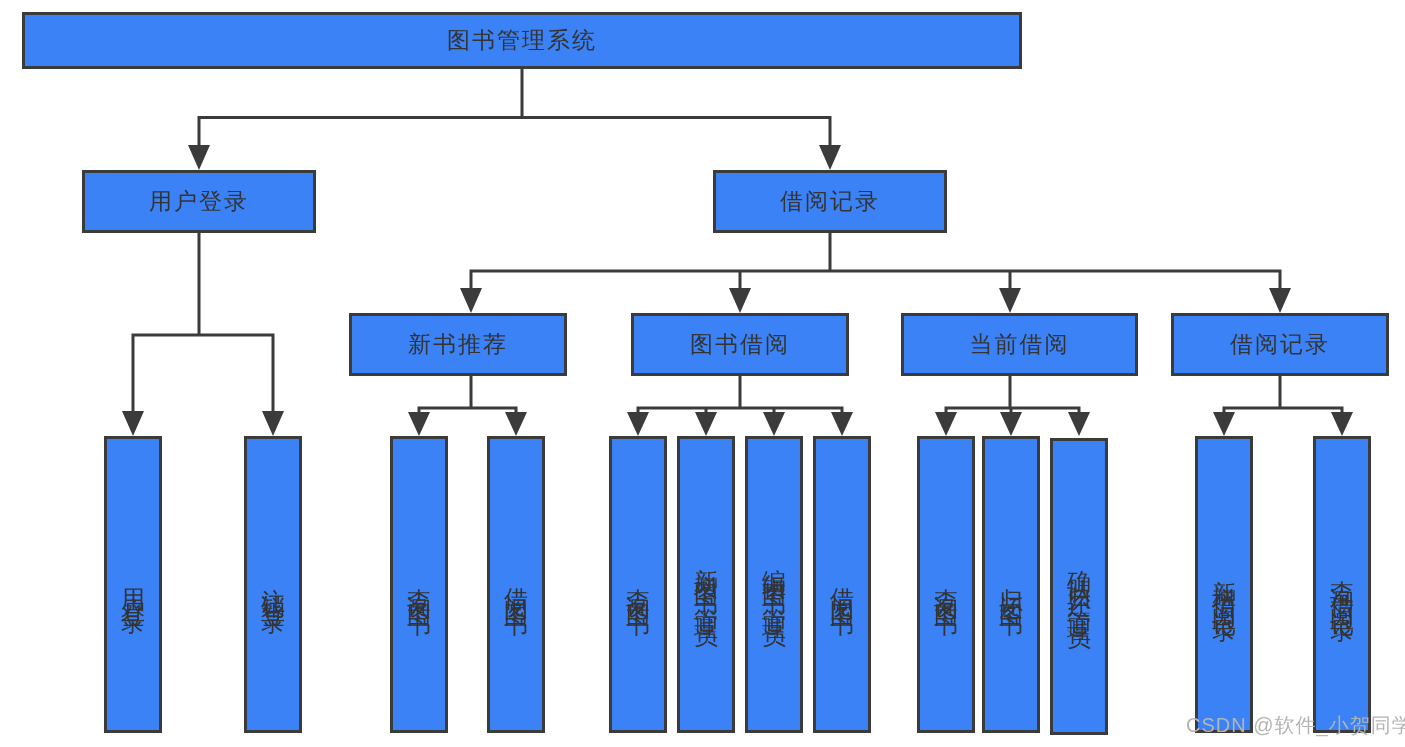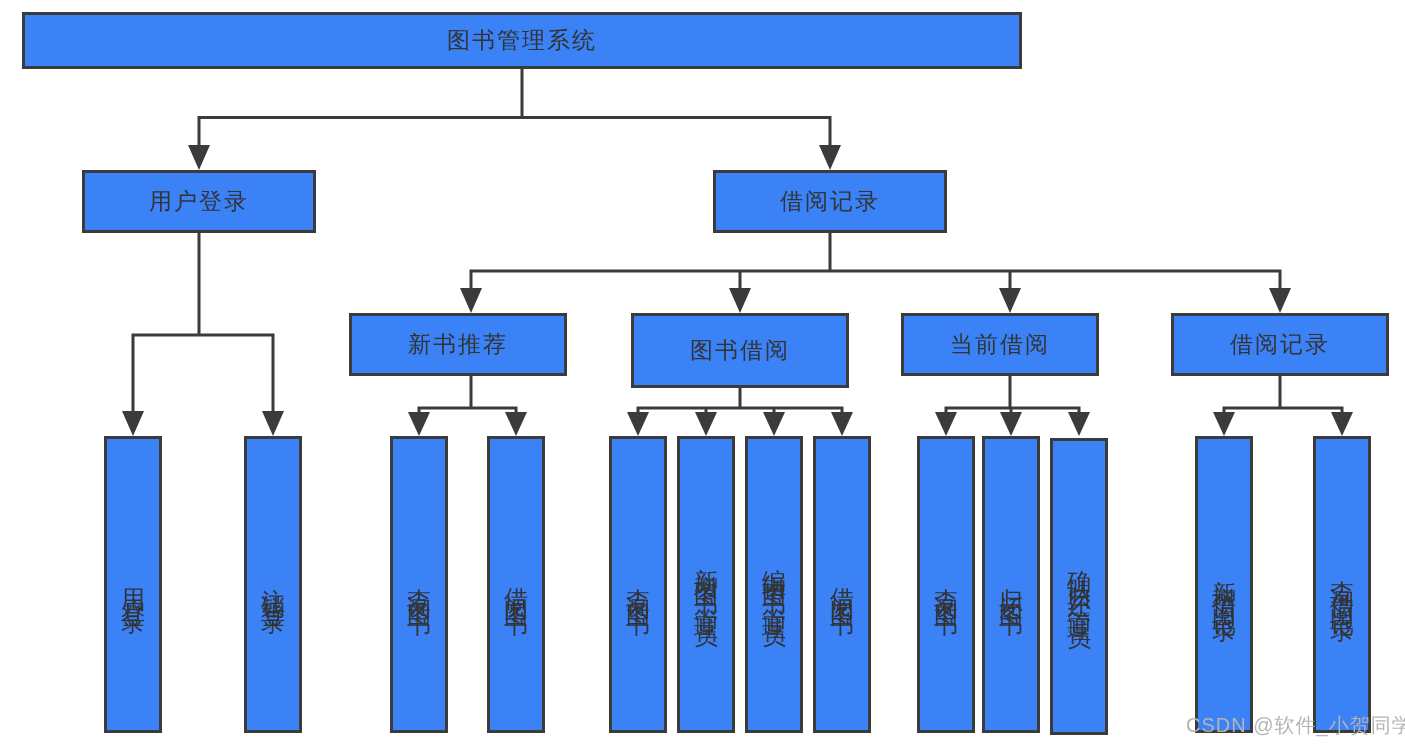--- a/index.html
+++ b/index.html
@@ -59,24 +59,24 @@
   <div class="node node-h" style="left:82px;top:170px;width:234px;height:63px">
     <span class="lbl">用户登录</span>
   </div>
   <div class="node node-h" style="left:713px;top:170px;width:234px;height:63px">
     <span class="lbl">借阅记录</span>
   </div>
 
   <div class="node node-h" style="left:349px;top:313px;width:218px;height:63px">
     <span class="lbl">新书推荐</span>
   </div>
-  <div class="node node-h" style="left:631px;top:313px;width:218px;height:75px">
+  <div class="node node-h" style="left:631px;top:313px;width:218px;height:63px">
     <span class="lbl">图书借阅</span>
   </div>
-  <div class="node node-h" style="left:901px;top:313px;width:198px;height:63px">
+  <div class="node node-h" style="left:901px;top:313px;width:237px;height:63px">
     <span class="lbl">当前借阅</span>
   </div>
   <div class="node node-h" style="left:1171px;top:313px;width:218px;height:63px">
     <span class="lbl">借阅记录</span>
   </div>
 
   <div class="node node-v" style="left:104px;top:436px;width:58px;height:297px">
     <span class="lbl">用户登录</span>
   </div>
   <div class="node node-v" style="left:244px;top:436px;width:58px;height:297px">

